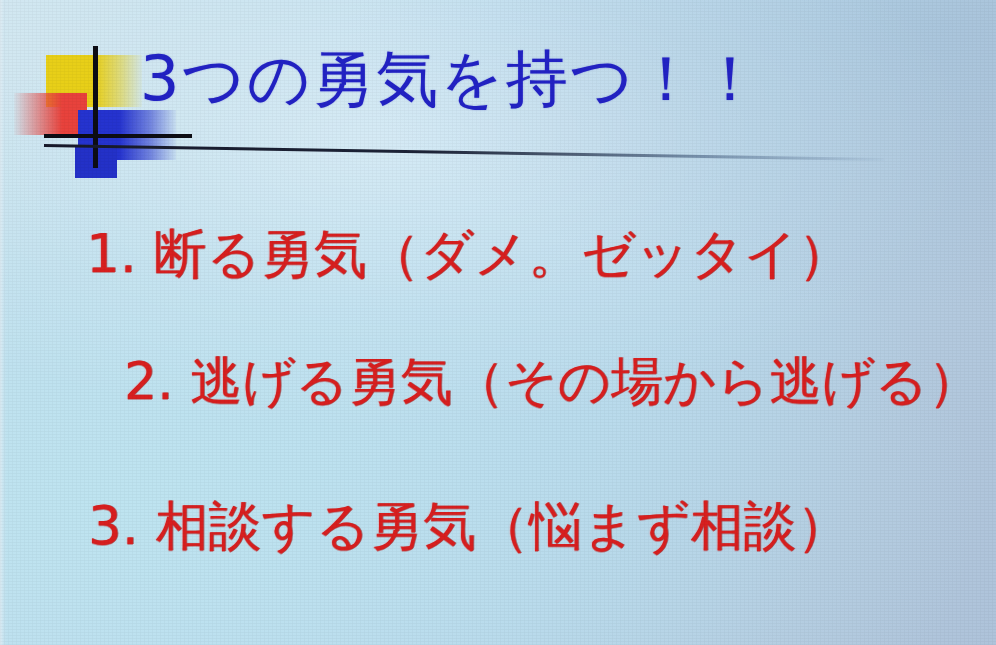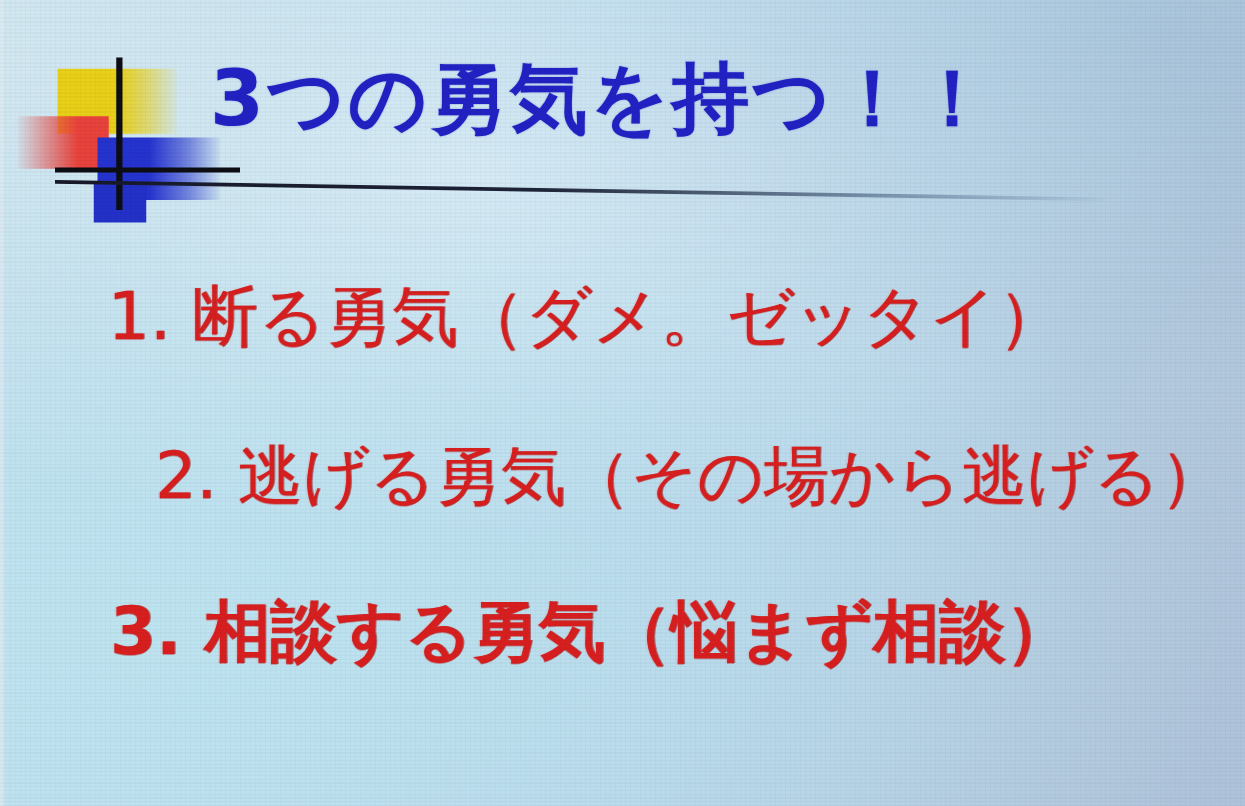--- a/index.html
+++ b/index.html
@@ -71,27 +71,27 @@
   .line-h {
     position: absolute;
     left: 44px; top: 96px;
     width: 148px; height: 4px;
     background: #0d0d14;
   }
 
   
   #title {
     position: absolute;
-    left: 168px;
+    left: 140px;
     top: 48px;
     font-size: 62px;
     line-height: 1;
     letter-spacing: 2px;
     color: #2222c4;
-    font-weight: 700;
+    font-weight: 400;
     white-space: nowrap;
     text-shadow: 0 0 1.4px rgba(60,60,200,0.55);
   }
   
   #title-rule {
     position: absolute;
     left: 44px;
     top: 144px;
     width: 840px;
     height: 3px;
@@ -114,21 +114,21 @@
     white-space: nowrap;
     letter-spacing: 0px;
     font-weight: 500;
     text-shadow:
        1px 0px 0px rgba(150,20,20,0.55),
        0px 1px 0px rgba(190,40,40,0.45),
       -1px 0px 1px rgba(255,120,120,0.30);
   }
   .bullet.b1 { position: absolute; left: 4px;  top: 12px;  }
   .bullet.b2 { position: absolute; left: 2px;  top: 140px; font-size: 52px; margin-left: 40px; }
-  .bullet.b3 { position: absolute; left: 6px;  top: 264px; font-weight: bold; }
+  .bullet.b3 { position: absolute; left: 6px;  top: 284px; }
 
   
   #grain {
     position: absolute;
     inset: 0;
     pointer-events: none;
     opacity: 0.055;
     background-image:
       repeating-linear-gradient(0deg, rgba(0,0,0,0.5) 0px, rgba(0,0,0,0.5) 1px, rgba(255,255,255,0) 1px, rgba(255,255,255,0) 3px),
       repeating-linear-gradient(90deg, rgba(0,0,0,0.4) 0px, rgba(0,0,0,0.4) 1px, rgba(255,255,255,0) 1px, rgba(255,255,255,0) 4px);

